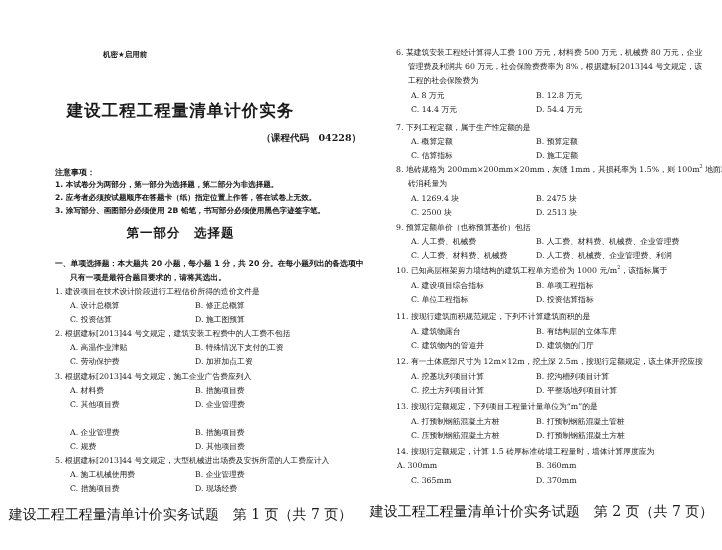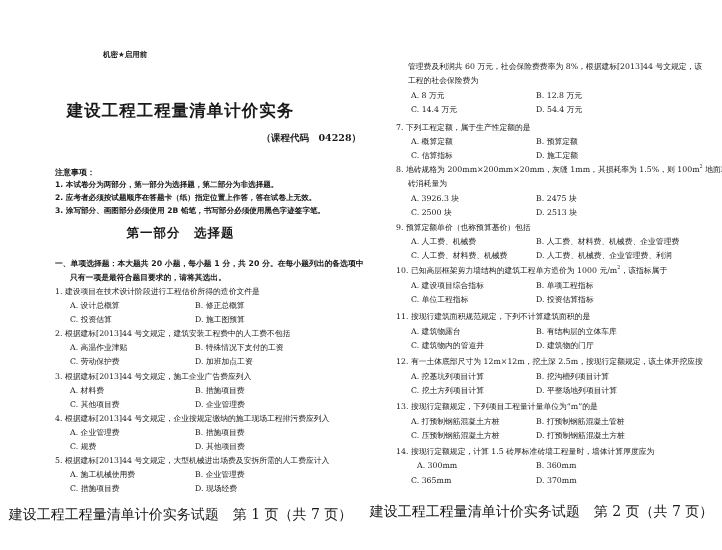--- a/index.html
+++ b/index.html
@@ -54,53 +54,53 @@
   <div class="abs opt" style="left:195px;top:342px">B. 特殊情况下支付的工资</div>
   <div class="abs opt" style="left:70px;top:356px">C. 劳动保护费</div>
   <div class="abs opt" style="left:195px;top:356px">D. 加班加点工资</div>
 
   <div class="abs q" style="left:55px;top:371px">3. 根据建标[2013]44 号文规定，施工企业广告费应列入</div>
   <div class="abs opt" style="left:70px;top:385px">A. 材料费</div>
   <div class="abs opt" style="left:195px;top:385px">B. 措施项目费</div>
   <div class="abs opt" style="left:70px;top:399px">C. 其他项目费</div>
   <div class="abs opt" style="left:195px;top:399px">D. 企业管理费</div>
 
-  <div class="abs q" style="left:55px;top:413px">4. 根据建标[2013]44 号文规定，企业按规定缴纳的施工现场工程排污费应列入</div>
   <div class="abs opt" style="left:70px;top:427px">A. 企业管理费</div>
   <div class="abs opt" style="left:195px;top:427px">B. 措施项目费</div>
   <div class="abs opt" style="left:70px;top:441px">C. 规费</div>
   <div class="abs opt" style="left:195px;top:441px">D. 其他项目费</div>
 
   <div class="abs q" style="left:55px;top:455px">5. 根据建标[2013]44 号文规定，大型机械进出场费及安拆所需的人工费应计入</div>
   <div class="abs opt" style="left:70px;top:469px">A. 施工机械使用费</div>
   <div class="abs opt" style="left:195px;top:469px">B. 企业管理费</div>
   <div class="abs opt" style="left:70px;top:483px">C. 措施项目费</div>
   <div class="abs opt" style="left:195px;top:483px">D. 现场经费</div>
 
   <div class="abs footer" style="top:506px">建设工程工程量清单计价实务试题　第 1 页（共 7 页）</div>
 </div>
 
 <div class="page right">
 
+  <div class="abs q" style="left:35px;top:47px">6. 某建筑安装工程经计算得人工费 100 万元，材料费 500 万元，机械费 80 万元，企业</div>
   <div class="abs q" style="left:47px;top:61px">管理费及利润共 60 万元，社会保险费费率为 8%，根据建标[2013]44 号文规定，该</div>
   <div class="abs q" style="left:47px;top:75px">工程的社会保险费为</div>
   <div class="abs opt" style="left:50px;top:90px">A. 8 万元</div>
   <div class="abs opt" style="left:175px;top:90px">B. 12.8 万元</div>
   <div class="abs opt" style="left:50px;top:104px">C. 14.4 万元</div>
   <div class="abs opt" style="left:175px;top:104px">D. 54.4 万元</div>
 
   <div class="abs q" style="left:35px;top:122px">7. 下列工程定额，属于生产性定额的是</div>
   <div class="abs opt" style="left:50px;top:136px">A. 概算定额</div>
   <div class="abs opt" style="left:175px;top:136px">B. 预算定额</div>
   <div class="abs opt" style="left:50px;top:150px">C. 估算指标</div>
   <div class="abs opt" style="left:175px;top:150px">D. 施工定额</div>
 
   <div class="abs q" style="left:35px;top:164px"><span>8. 地砖规格为 200mm×200mm×20mm，灰缝 1mm，其损耗率为 1.5%，则 100m</span><sup>2</sup><span> 地面地</span></div>
   <div class="abs q" style="left:47px;top:178px">砖消耗量为</div>
-  <div class="abs opt" style="left:50px;top:193px">A. 3926.3 块</div>
+  <div class="abs opt" style="left:50px;top:193px">A. 1269.4 块</div>
   <div class="abs opt" style="left:175px;top:193px">B. 2475 块</div>
   <div class="abs opt" style="left:50px;top:207px">C. 2500 块</div>
   <div class="abs opt" style="left:175px;top:207px">D. 2513 块</div>
 
   <div class="abs q" style="left:35px;top:222px">9. 预算定额单价（也称预算基价）包括</div>
   <div class="abs opt" style="left:50px;top:236px">A. 人工费、机械费</div>
   <div class="abs opt" style="left:175px;top:236px">B. 人工费、材料费、机械费、企业管理费</div>
   <div class="abs opt" style="left:50px;top:250px">C. 人工费、材料费、机械费</div>
   <div class="abs opt" style="left:175px;top:250px">D. 人工费、机械费、企业管理费、利润</div>
 
@@ -122,19 +122,19 @@
   <div class="abs opt" style="left:50px;top:385px">C. 挖土方列项目计算</div>
   <div class="abs opt" style="left:175px;top:385px">D. 平整场地列项目计算</div>
 
   <div class="abs q" style="left:35px;top:401px">13. 按现行定额规定，下列项目工程量计量单位为“m”的是</div>
   <div class="abs opt" style="left:50px;top:416px">A. 打预制钢筋混凝土方桩</div>
   <div class="abs opt" style="left:175px;top:416px">B. 打预制钢筋混凝土管桩</div>
   <div class="abs opt" style="left:50px;top:430px">C. 压预制钢筋混凝土方桩</div>
   <div class="abs opt" style="left:175px;top:430px">D. 打预制钢筋混凝土方桩</div>
 
   <div class="abs q" style="left:35px;top:446px">14. 按现行定额规定，计算 1.5 砖厚标准砖墙工程量时，墙体计算厚度应为</div>
-  <div class="abs opt" style="left:56px;top:461px">A. 300mm</div>
+  <div class="abs opt" style="left:36px;top:461px">A. 300mm</div>
   <div class="abs opt" style="left:175px;top:461px">B. 360mm</div>
   <div class="abs opt" style="left:50px;top:476px">C. 365mm</div>
   <div class="abs opt" style="left:175px;top:476px">D. 370mm</div>
 
   <div class="abs footer" style="top:503px">建设工程工程量清单计价实务试题　第 2 页（共 7 页）</div>
 </div>
 
 </body></html>

